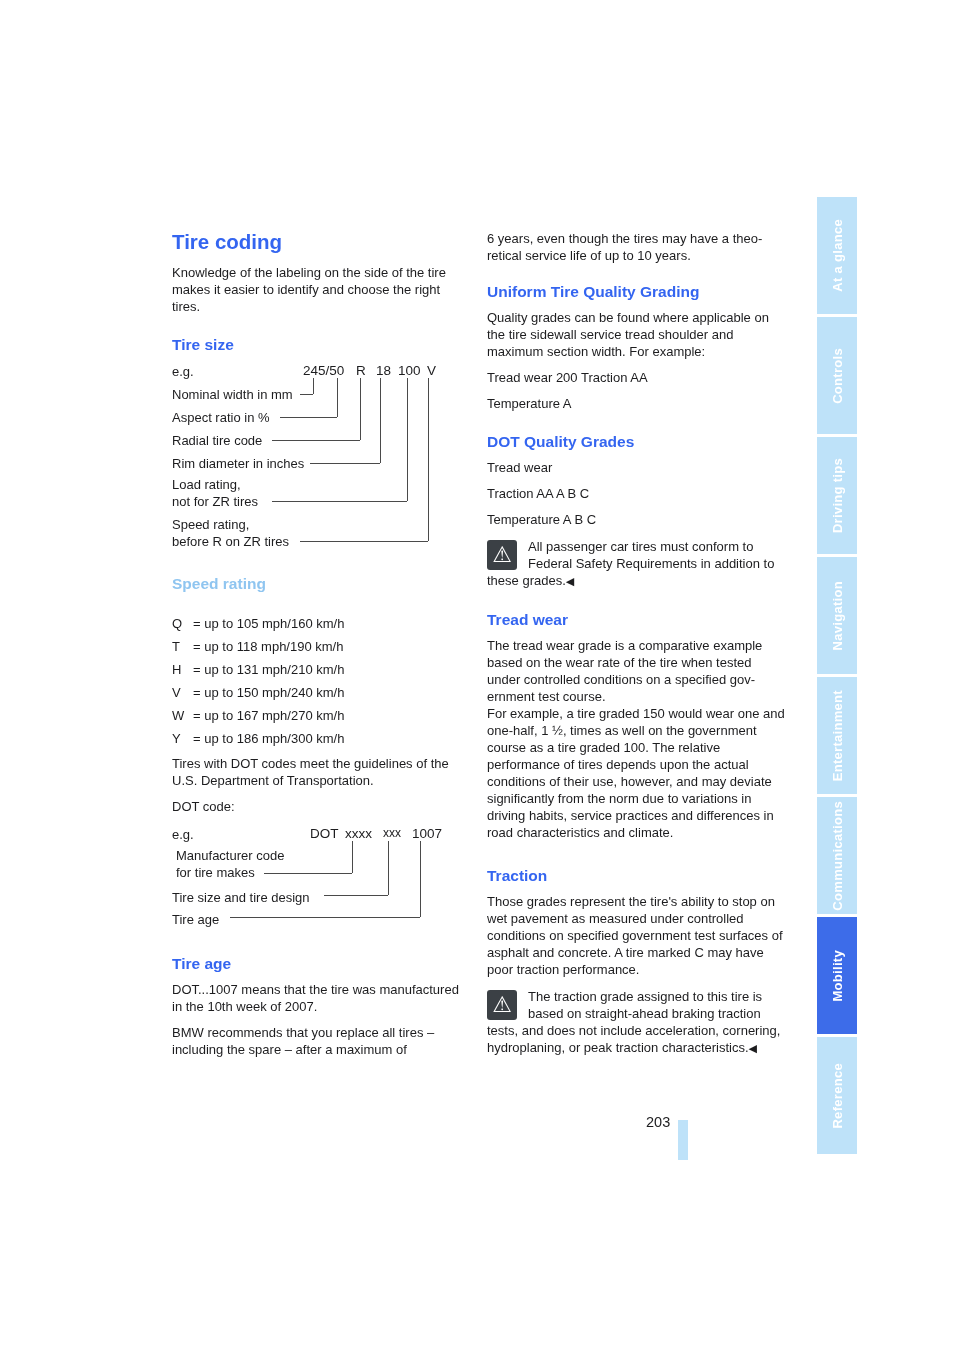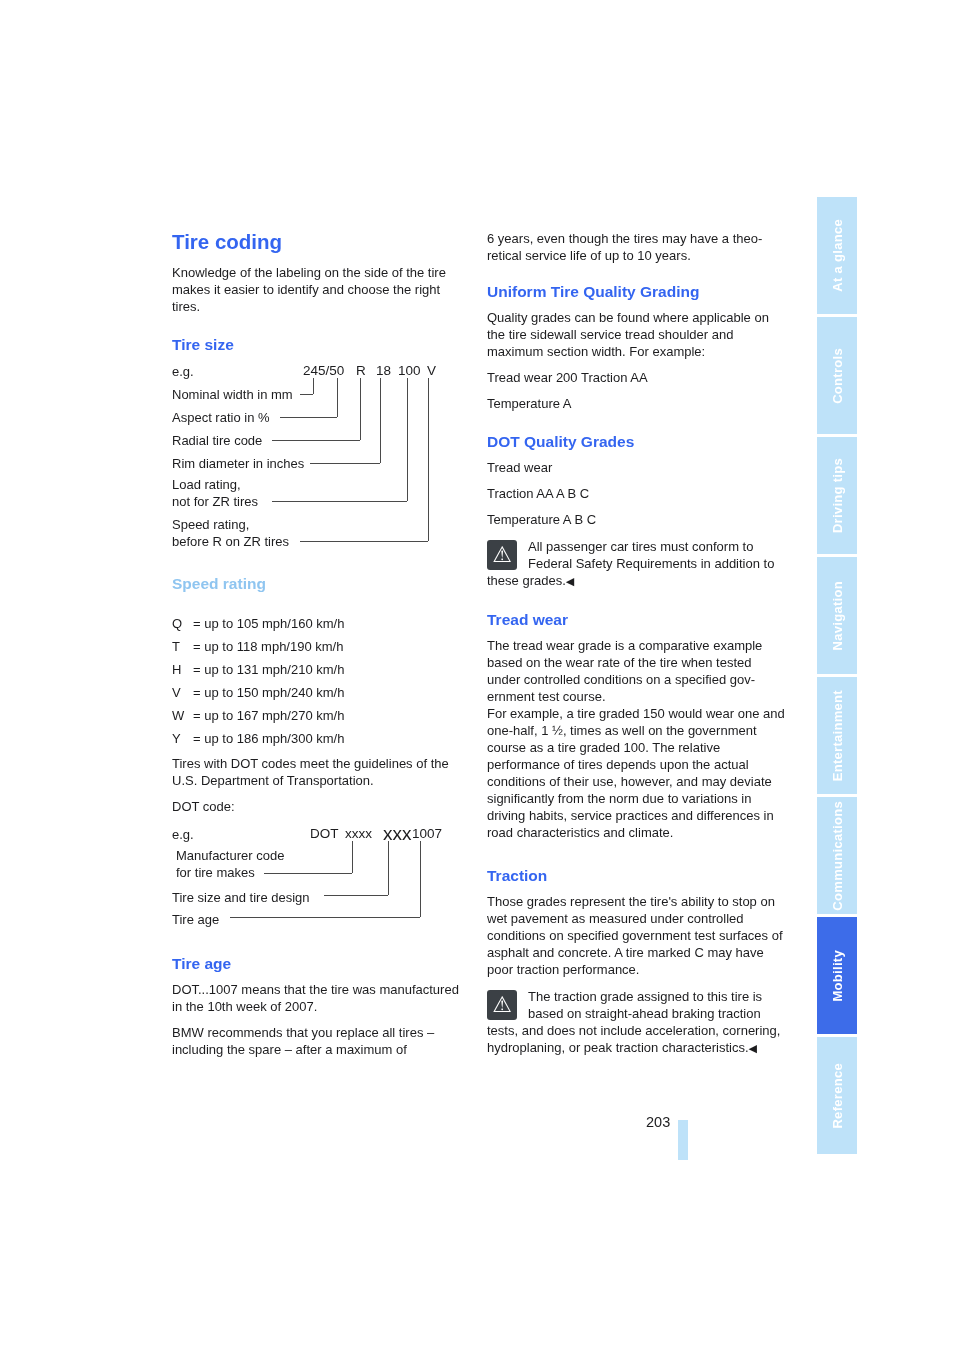--- a/index.html
+++ b/index.html
@@ -129,21 +129,21 @@
       </div>
     </div>
 
     <p class="body">Tires with DOT codes meet the guidelines of the U.S. Department of Transportation.</p>
     <p class="body" style="margin:8px 0 10px 0;">DOT code:</p>
 
     <div class="diagram" style="height:106px;">
       <span class="abs" style="left:0; top:1px;">e.g.</span>
       <span class="code-part" style="left:138px; font-size:13.5px;">DOT</span>
       <span class="code-part" style="left:173px; font-size:13.5px;">xxxx</span>
-      <span class="code-part" style="left:211px; font-size:19px;">xxx</span>
+      <span class="code-part" style="left:211px; font-size:12px;">xxx</span>
       <span class="code-part" style="left:240px; font-size:13.5px;">1007</span>
 
       <span class="abs" style="left:4px; top:22px;">Manufacturer code
 for tire makes</span>
       <span class="abs" style="left:0; top:64px;">Tire size and tire design</span>
       <span class="abs" style="left:0; top:86px;">Tire age</span>
 
       <div class="hline" style="left:92px;  width:88px;  top:48px;"></div>
       <div class="hline" style="left:152px; width:64px;  top:70px;"></div>
       <div class="hline" style="left:58px;  width:190px; top:92px;"></div>

